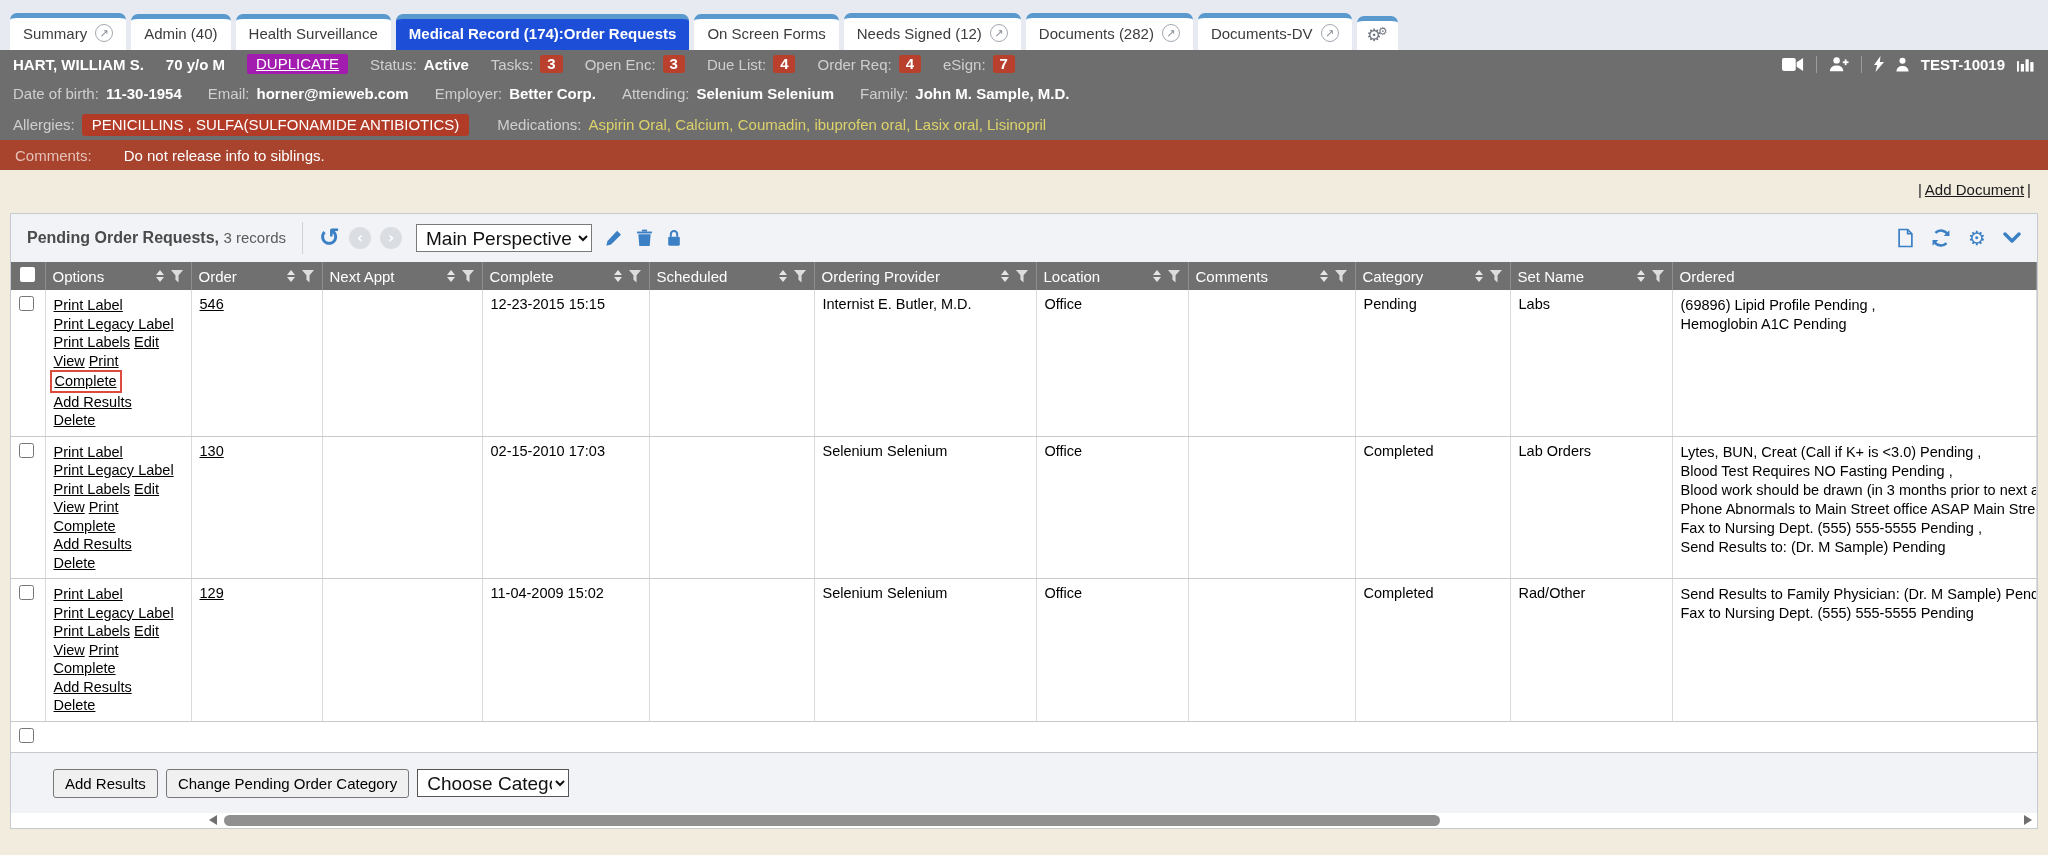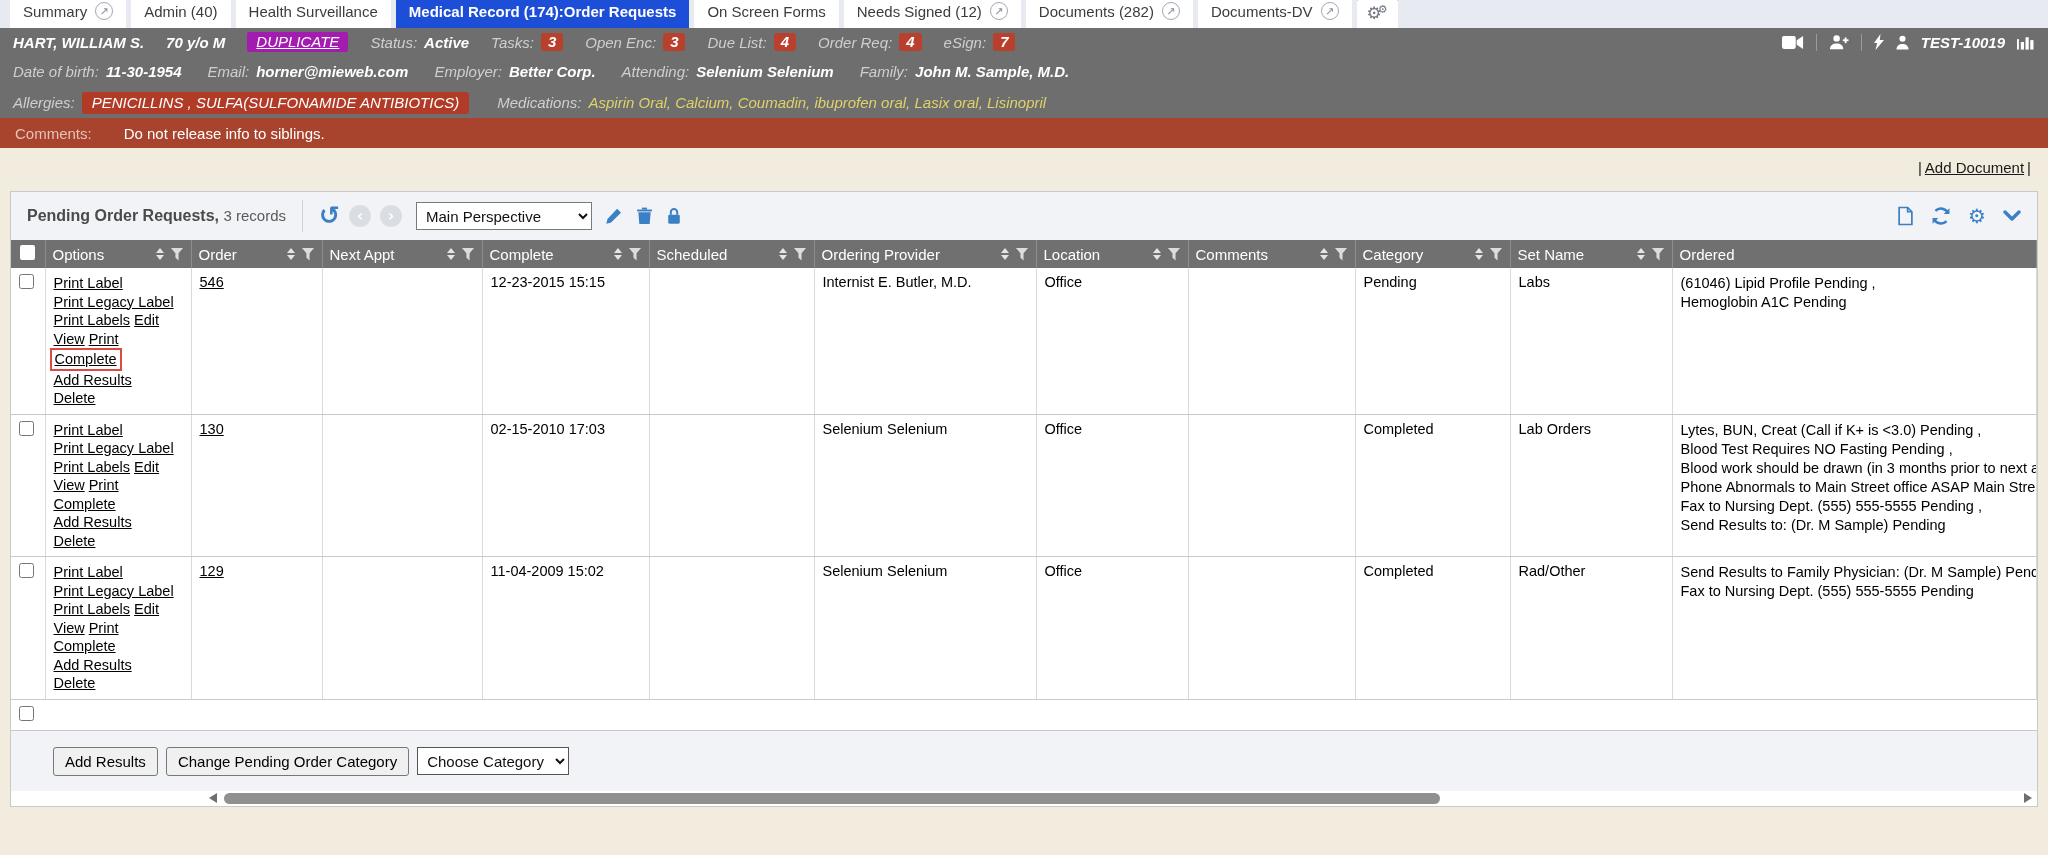--- a/index.html
+++ b/index.html
@@ -2,31 +2,31 @@
 <html><head>
 <meta charset="utf-8">
 <title>Medical Record - Order Requests</title>
 <style>
   * { box-sizing: border-box; margin: 0; padding: 0; }
   html,body { width:2048px; height:855px; overflow:hidden; }
   body { font-family:"Liberation Sans","DejaVu Sans",sans-serif; background:#f2ecdf; font-size:15px; color:#000; }
   .glyph { font-family:"DejaVu Sans",sans-serif; }
 
   
-  .tabbar { height:28px; background:#e8eaf1; display:flex; align-items:flex-end; padding-left:10px; gap:5px; }
+  .tabbar { height:50px; background:#e8eaf1; display:flex; align-items:flex-end; padding-left:10px; gap:5px; }
   .tab { background:#fff; border-top:5px solid #5a99cd; border-radius:7px 7px 0 0; padding:6px 13px 8px;
          color:#3c3c3c; display:flex; align-items:center; gap:8px; white-space:nowrap; cursor:pointer; }
   .tab.active { background:#1d4ed8; color:#fff; font-weight:bold; }
   .popup-circle { width:18px; height:18px; border:1px solid #a2a8b0; border-radius:50%; display:inline-flex;
                   align-items:center; justify-content:center; font-size:11px; color:#8a9098; font-weight:normal; }
   .gear-tab { padding:4px 10px 5px; color:#6f7680; }
   .gear-tab .g1 { font-size:17px; } .gear-tab .g2 { font-size:11px; margin-left:-4px; vertical-align:top; }
 
   
-  .patient-hdr { background:#6e6e6e; color:#fff; padding:0 13px;font-style:italic; }
+  .patient-hdr { background:#6e6e6e; color:#fff; padding:0 13px; }
   .rowA { height:28px; display:flex; align-items:center; gap:22px; }
   .rowA .pair { display:flex; align-items:flex-end; gap:7px; }
   .bold { font-weight:bold; }
   .lbl { color:#cfcfcf; }
   .dup-badge { background:#a21caf; color:#fff; text-decoration:underline; padding:1px 9px 2px; border-radius:2px; }
   .cnt-badge { background:#b8402c; color:#fff; font-weight:bold; padding:0 7px 1px; border-radius:3px; }
   .hdr-right { margin-left:auto; display:flex; align-items:center; gap:12px; }
   .vdiv { width:1px; height:17px; background:#9b9b9b; }
   .rowB { height:31px; display:flex; align-items:center; gap:26px; }
   .rowB .pair, .rowC .pair { display:flex; align-items:center; gap:7px; }
@@ -45,21 +45,21 @@
 
   
   .panel { margin:14px 10px 0; background:#f1f3f7; border:1px solid #c6c9d0; }
   .toolbar { height:48px; display:flex; align-items:center; padding:0 16px; }
   .tb-title { font-size:16px; font-weight:bold; color:#4a4a4a; }
   .tb-title .recs { font-weight:normal; color:#5a5a5a; font-size:15px; }
   .tdivider { width:1px; height:32px; background:#cfd2d8; margin:0 16px; }
   .undo { color:#3b7fc4; font-size:25px; font-weight:bold; line-height:20px; cursor:pointer; }
   .nav-circle { width:22px; height:22px; border-radius:50%; background:#dadde2; color:#fff; display:inline-flex;
                 align-items:center; justify-content:center; font-size:15px; font-weight:bold; margin-left:9px; }
-  select { font-family:inherit; font-size:15px; border:1px solid #7a7a7a; background:#fff; height:28px; color:#111; }
+  select { font-family:inherit; font-size:19px; border:1px solid #7a7a7a; background:#fff; height:28px; color:#111; }
   .perspective { width:176px; margin-left:14px; padding-left:5px; }
   .tb-icon { margin-left:13px; display:inline-flex; cursor:pointer; }
   .gear-glyph { color:#3b7fc4; font-size:20px; line-height:18px; cursor:pointer; }
   .tb-right { margin-left:auto; display:flex; align-items:center; gap:17px; }
 
   
   table { border-collapse:collapse; table-layout:fixed; width:100%; background:#fff; }
   th { background:#707070; height:28px; padding:3px 7px; border-right:1px solid #8d8d8d; font-weight:normal; }
   .th-in { display:flex; align-items:center; color:#fff; font-size:15px; }
   .th-label { flex:1; text-align:left; white-space:nowrap; overflow:hidden; }
@@ -439,21 +439,21 @@
         <td><a>546</a></td>
         <td></td>
         <td>12-23-2015 15:15</td>
         <td></td>
         <td>Internist E. Butler, M.D.</td>
         <td>Office</td>
         <td></td>
         <td>Pending</td>
         <td>Labs</td>
         <td class="ordered-cell">
-          <div>(61046) Lipid Profile Pending ,</div>
+          <div>(69896) Lipid Profile Pending ,</div>
           <div>Hemoglobin A1C Pending</div>
         </td>
       </tr>
 
       <tr class="datarow">
         <td><input type="checkbox" style=""></td>
         <td class="opt-cell">
           <div><a>Print Label</a></div>
           <div><a>Print Legacy Label</a></div>
           <div><a>Print Labels</a> <a>Edit</a></div>

